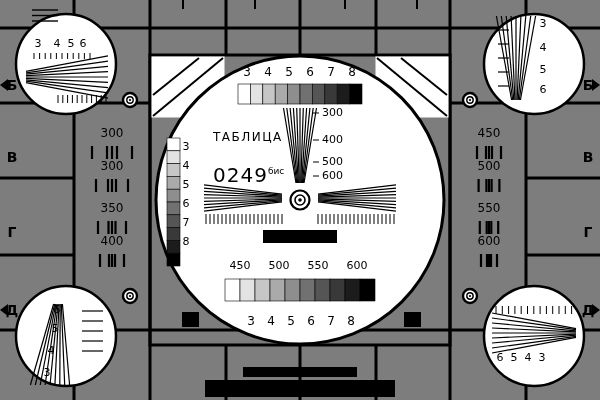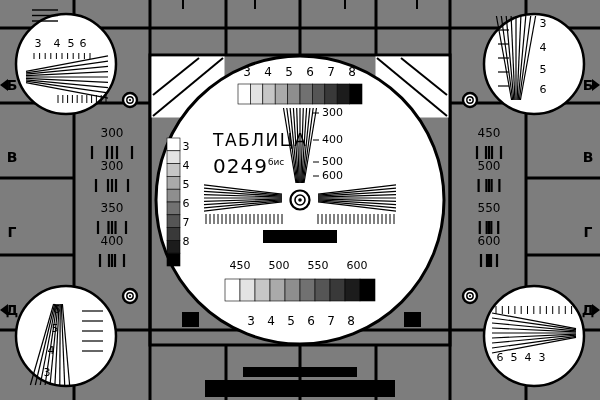--- a/index.html
+++ b/index.html
@@ -6,22 +6,22 @@
 html,body{margin:0;padding:0;background:#3a3a3a}
 #stage{position:relative;width:600px;height:400px;overflow:hidden;background:#7d7d7d;
   font-family:"DejaVu Sans","Liberation Sans",sans-serif}
 #gfx{position:absolute;left:0;top:0;display:block}
 .lbl{position:absolute;transform:translate(-50%,0);color:#000;line-height:1;white-space:nowrap}
 .la{transform:none}
 .f11{font-size:11px}
 .f12{font-size:12px}
 .f14{font-size:14px;font-weight:bold}
 #title{position:absolute;left:213px;top:130px;color:#000}
-#title .t1{font-size:17px;letter-spacing:1.5px}
-#title .t2{font-size:20px;letter-spacing:1px;margin-top:4px}
+#title .t1{font-size:12px;letter-spacing:1.5px}
+#title .t2{font-size:20px;letter-spacing:1px;margin-top:19px}
 #title sup{font-size:9px;letter-spacing:0}
 .tri{position:absolute;width:0;height:0;border-top:6px solid transparent;border-bottom:6px solid transparent}
 .tri-l{left:0;border-right:8px solid #000}
 .tri-r{right:0;border-left:8px solid #000}
 </style>
 </head>
 <body>
 
 <div id="stage" style="background: rgb(125, 125, 125);">
   <svg id="gfx" width="600" height="400">

